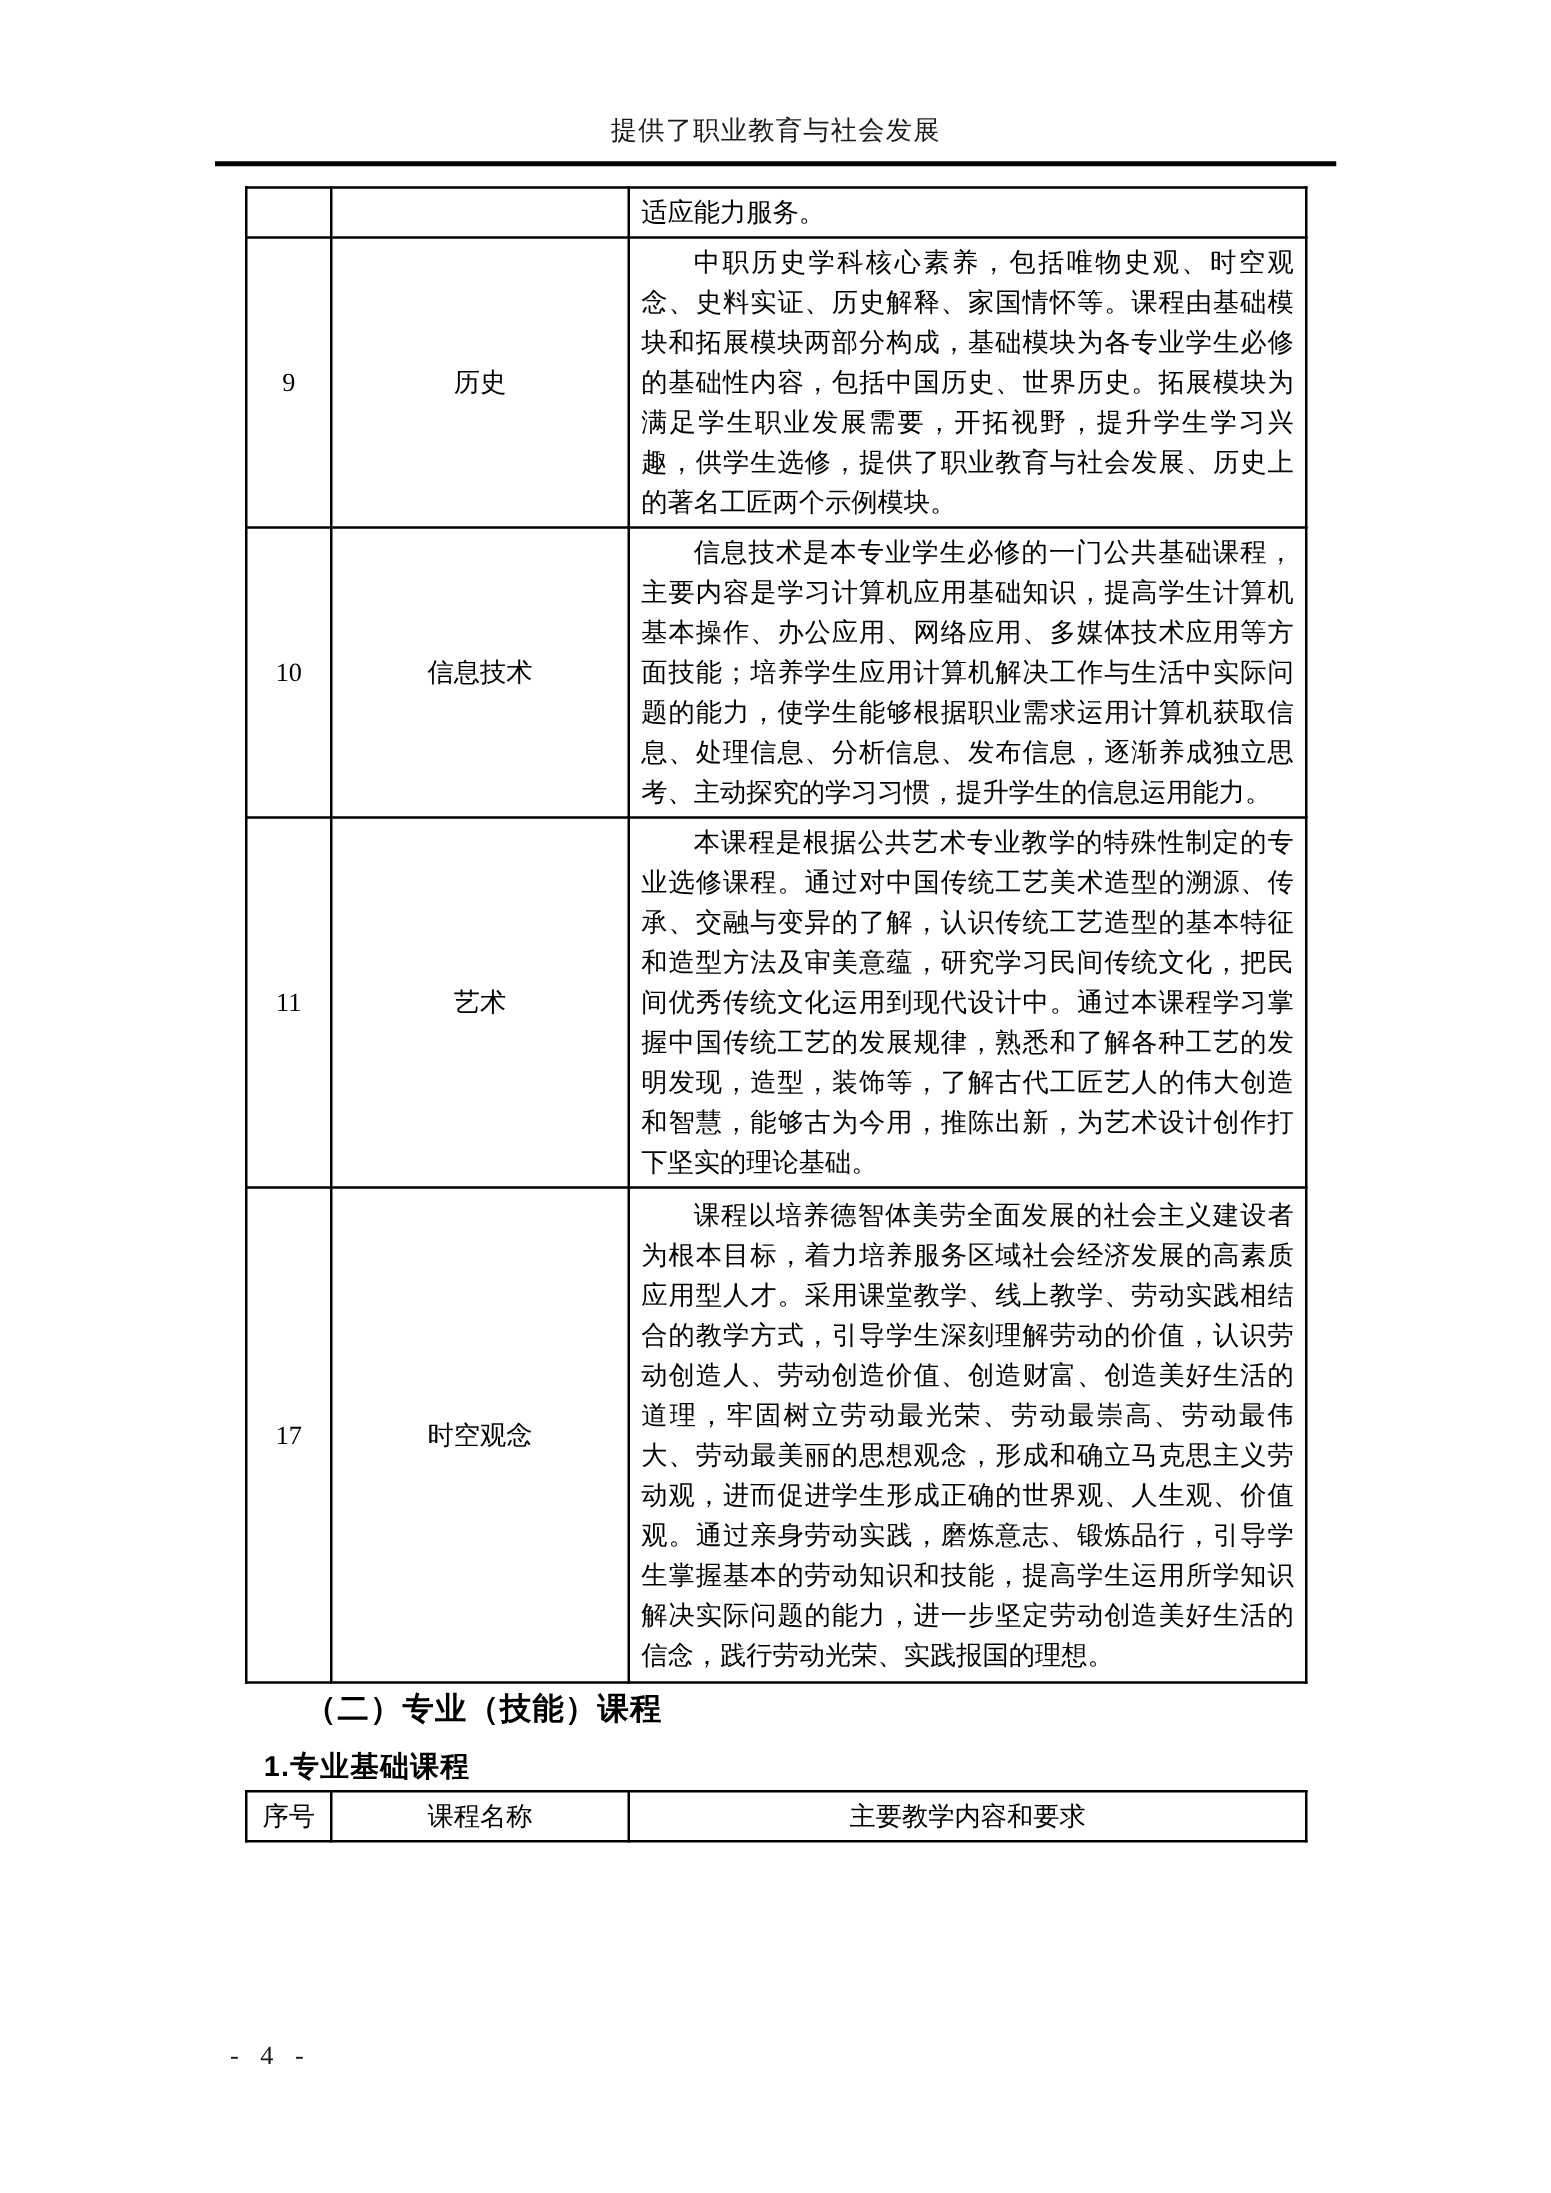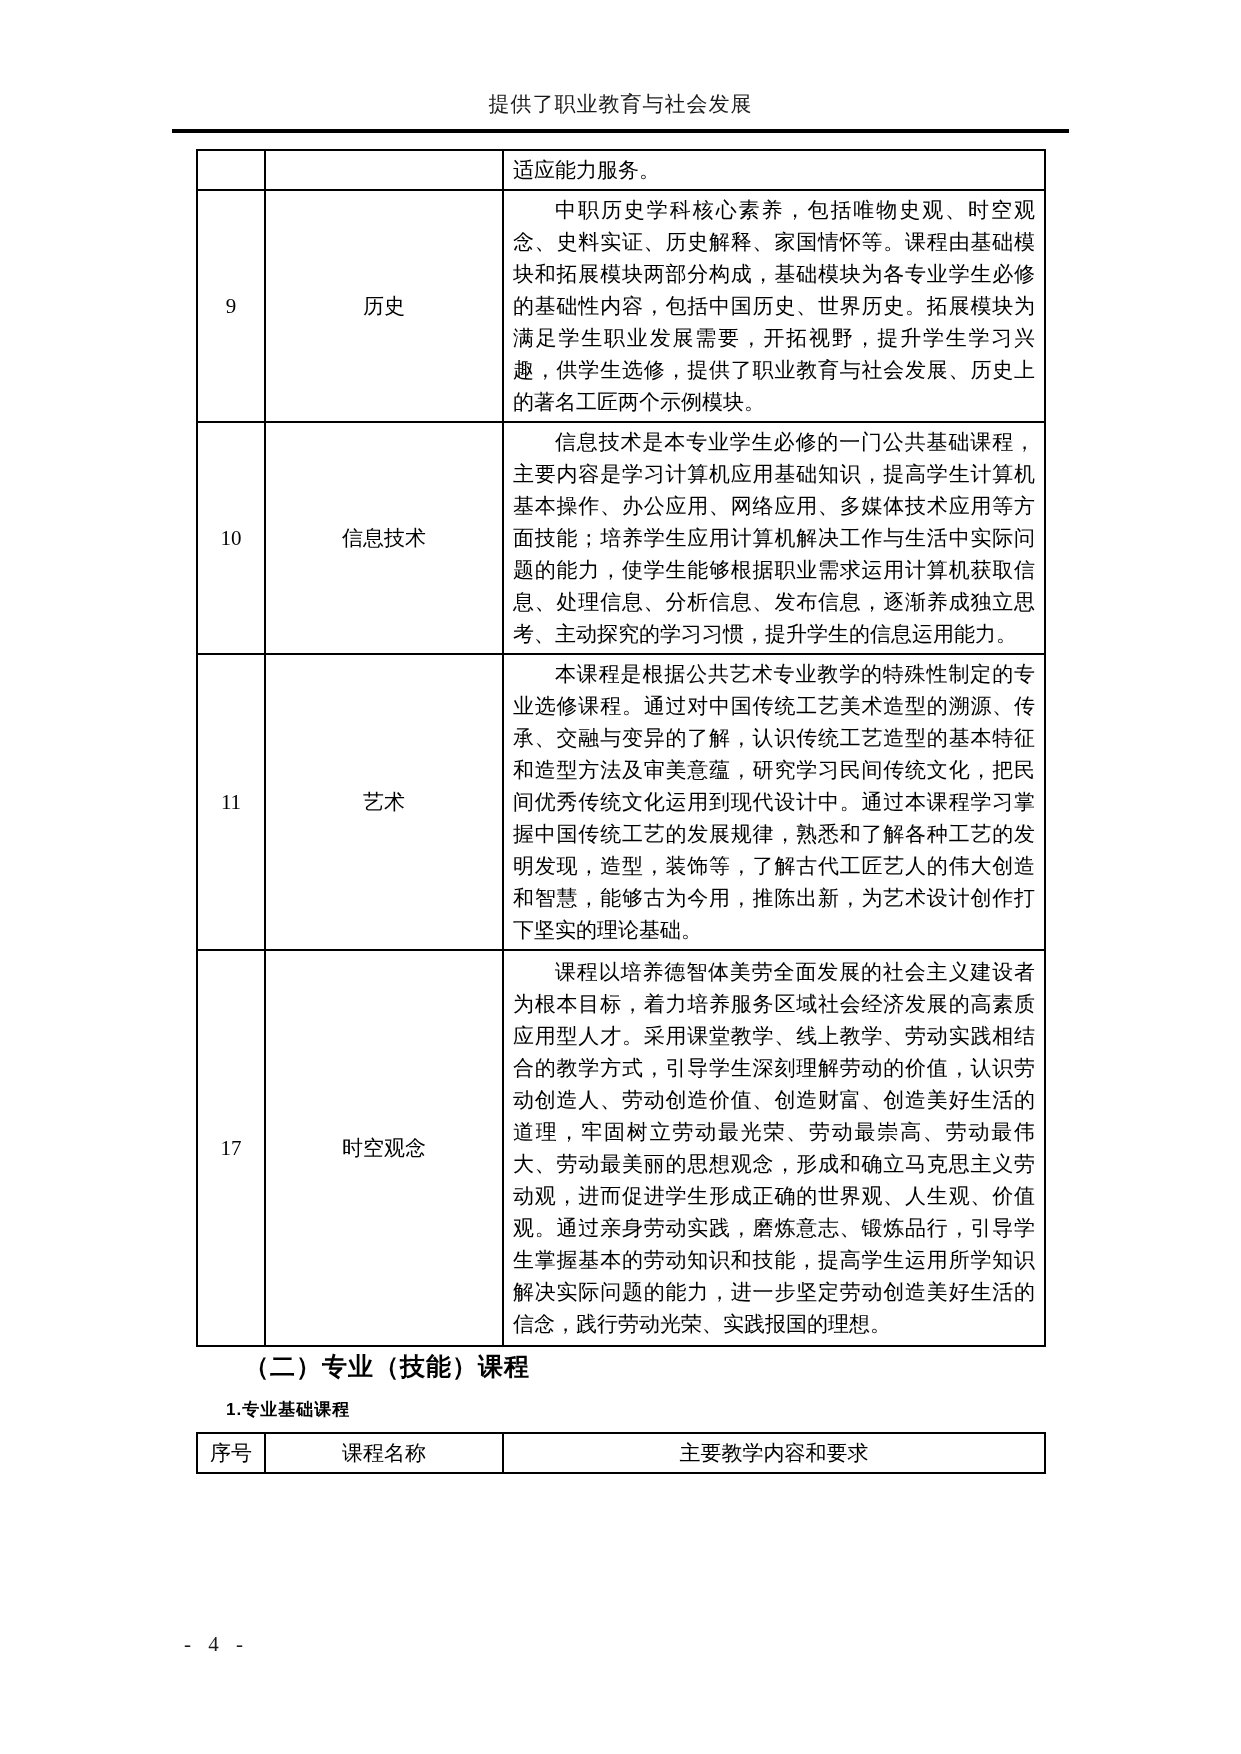--- a/index.html
+++ b/index.html
@@ -77,23 +77,23 @@
     position: absolute;
     left: 244px;
     top: 1350px;
     font-size: 25px;
     font-weight: bold;
     font-family: "Liberation Sans", "DejaVu Sans", sans-serif;
     letter-spacing: 1px;
   }
   .subsection-heading {
     position: absolute;
-    left: 226px;
+    left: 211px;
     top: 1398px;
-    font-size: 17px;
+    font-size: 23px;
     font-weight: bold;
     font-family: "Liberation Sans", "DejaVu Sans", sans-serif;
     letter-spacing: 1px;
   }
   .page-number {
     position: absolute;
     left: 184px;
     top: 1632px;
     font-size: 21px;
     letter-spacing: 6px;

